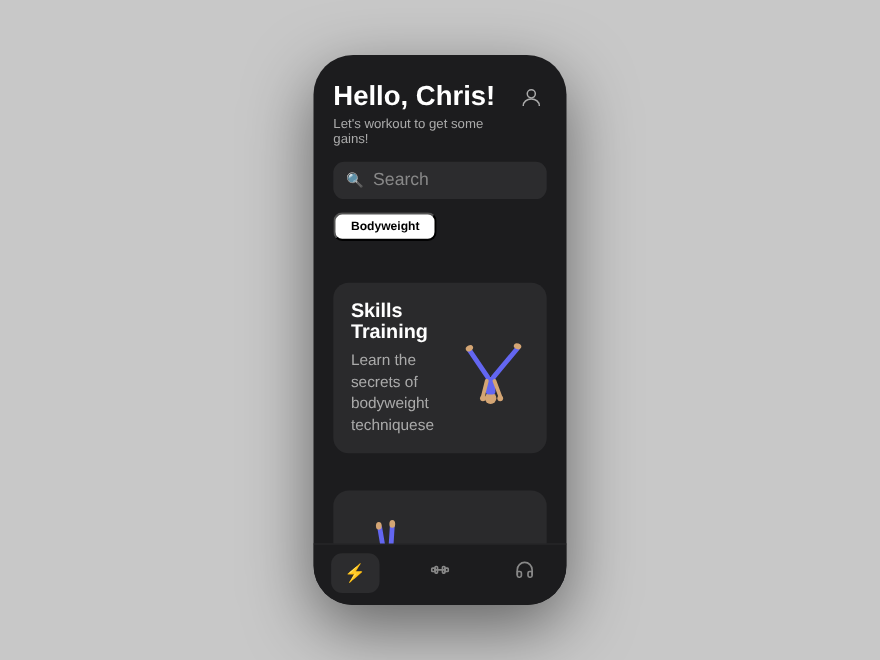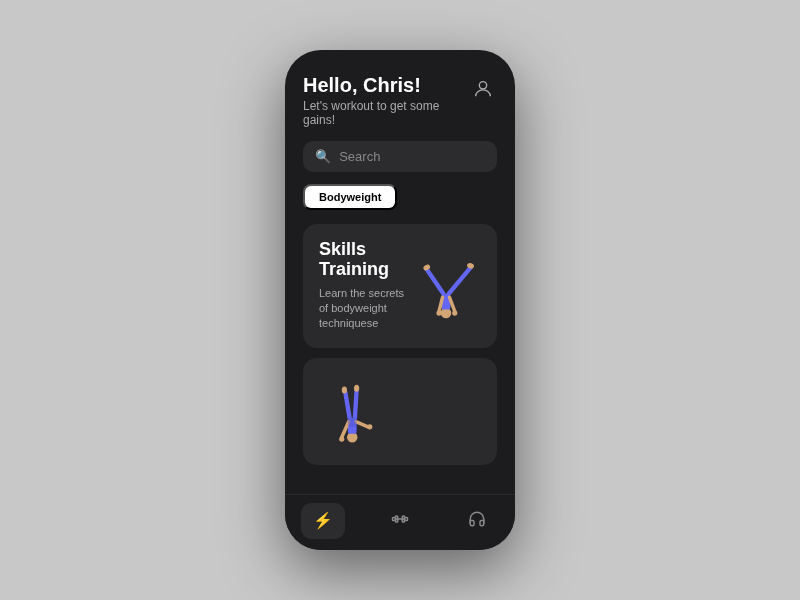--- a/index.html
+++ b/index.html
@@ -37,21 +37,21 @@
       display: flex;
       flex-direction: column;
     }
     .header {
       display: flex;
       justify-content: space-between;
       align-items: flex-start;
       margin-bottom: 14px;
     }
     .greeting-title {
-      font-size: 20px;
+      font-size: 25px;
       font-weight: 800;
       color: #ffffff;
       line-height: 1.1;
     }
     .greeting-sub {
       font-size: 12px;
       color: #aaaaaa;
       margin-top: 3px;
     }
     .avatar-icon {
@@ -69,21 +69,21 @@
     .search-bar {
       background: #2c2c2e;
       border-radius: 10px;
       display: flex;
       align-items: center;
       padding: 8px 12px;
       margin-bottom: 12px;
       gap: 8px;
     }
     .search-bar-placeholder {
-      font-size: 13px;
+      font-size: 16px;
       color: #888888;
     }
     .search-icon {
       color: #888888;
       font-size: 13px;
     }
     .tabs {
       display: flex;
       gap: 0;
       margin-bottom: 14px;
@@ -113,34 +113,35 @@
     .card {
       background: #2a2a2c;
       border-radius: 14px;
       padding: 16px;
       display: flex;
       align-items: center;
       justify-content: space-between;
       position: relative;
       overflow: hidden;
       min-height: 90px;
+      margin-top: 24px;
     }
     .card-text {
       flex: 1;
       z-index: 2;
     }
     .card-title {
       font-size: 18px;
       font-weight: 800;
       color: #ffffff;
       line-height: 1.1;
       margin-bottom: 6px;
     }
     .card-desc {
-      font-size: 11px;
+      font-size: 14px;
       color: #aaaaaa;
       line-height: 1.4;
       max-width: 120px;
     }
     .card-figure {
       width: 70px;
       height: 75px;
       position: relative;
       flex-shrink: 0;
     }

